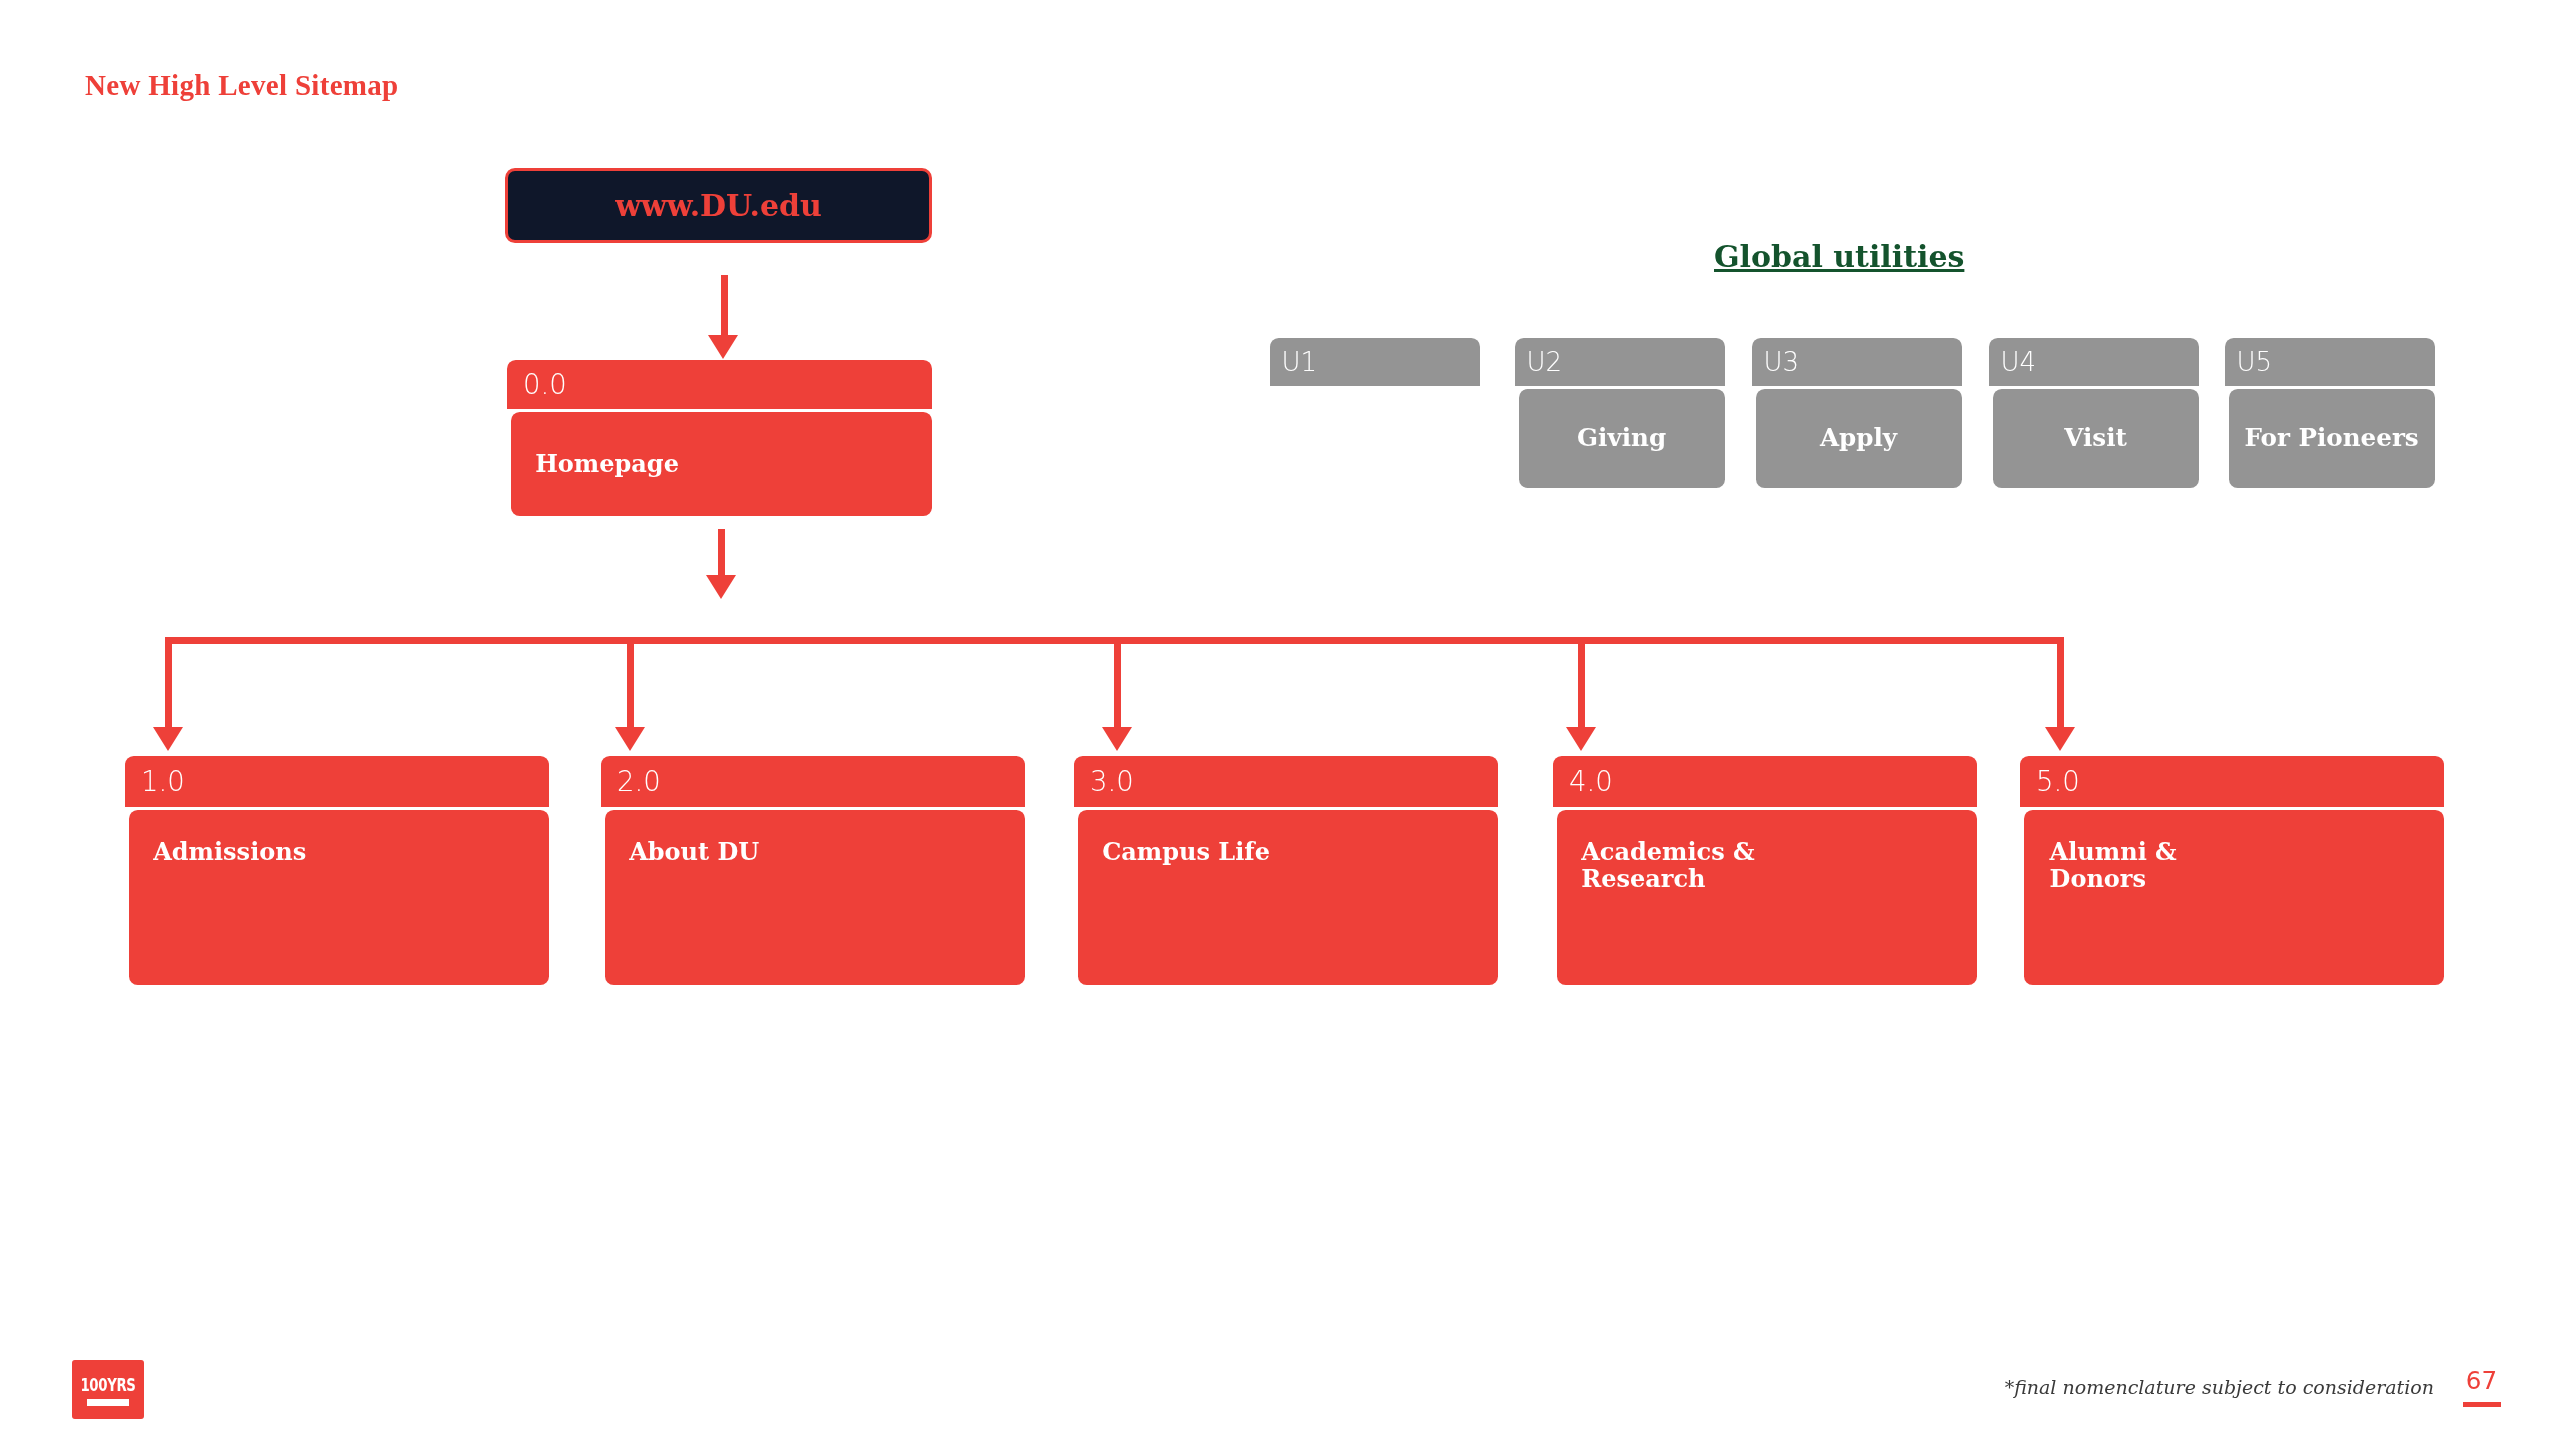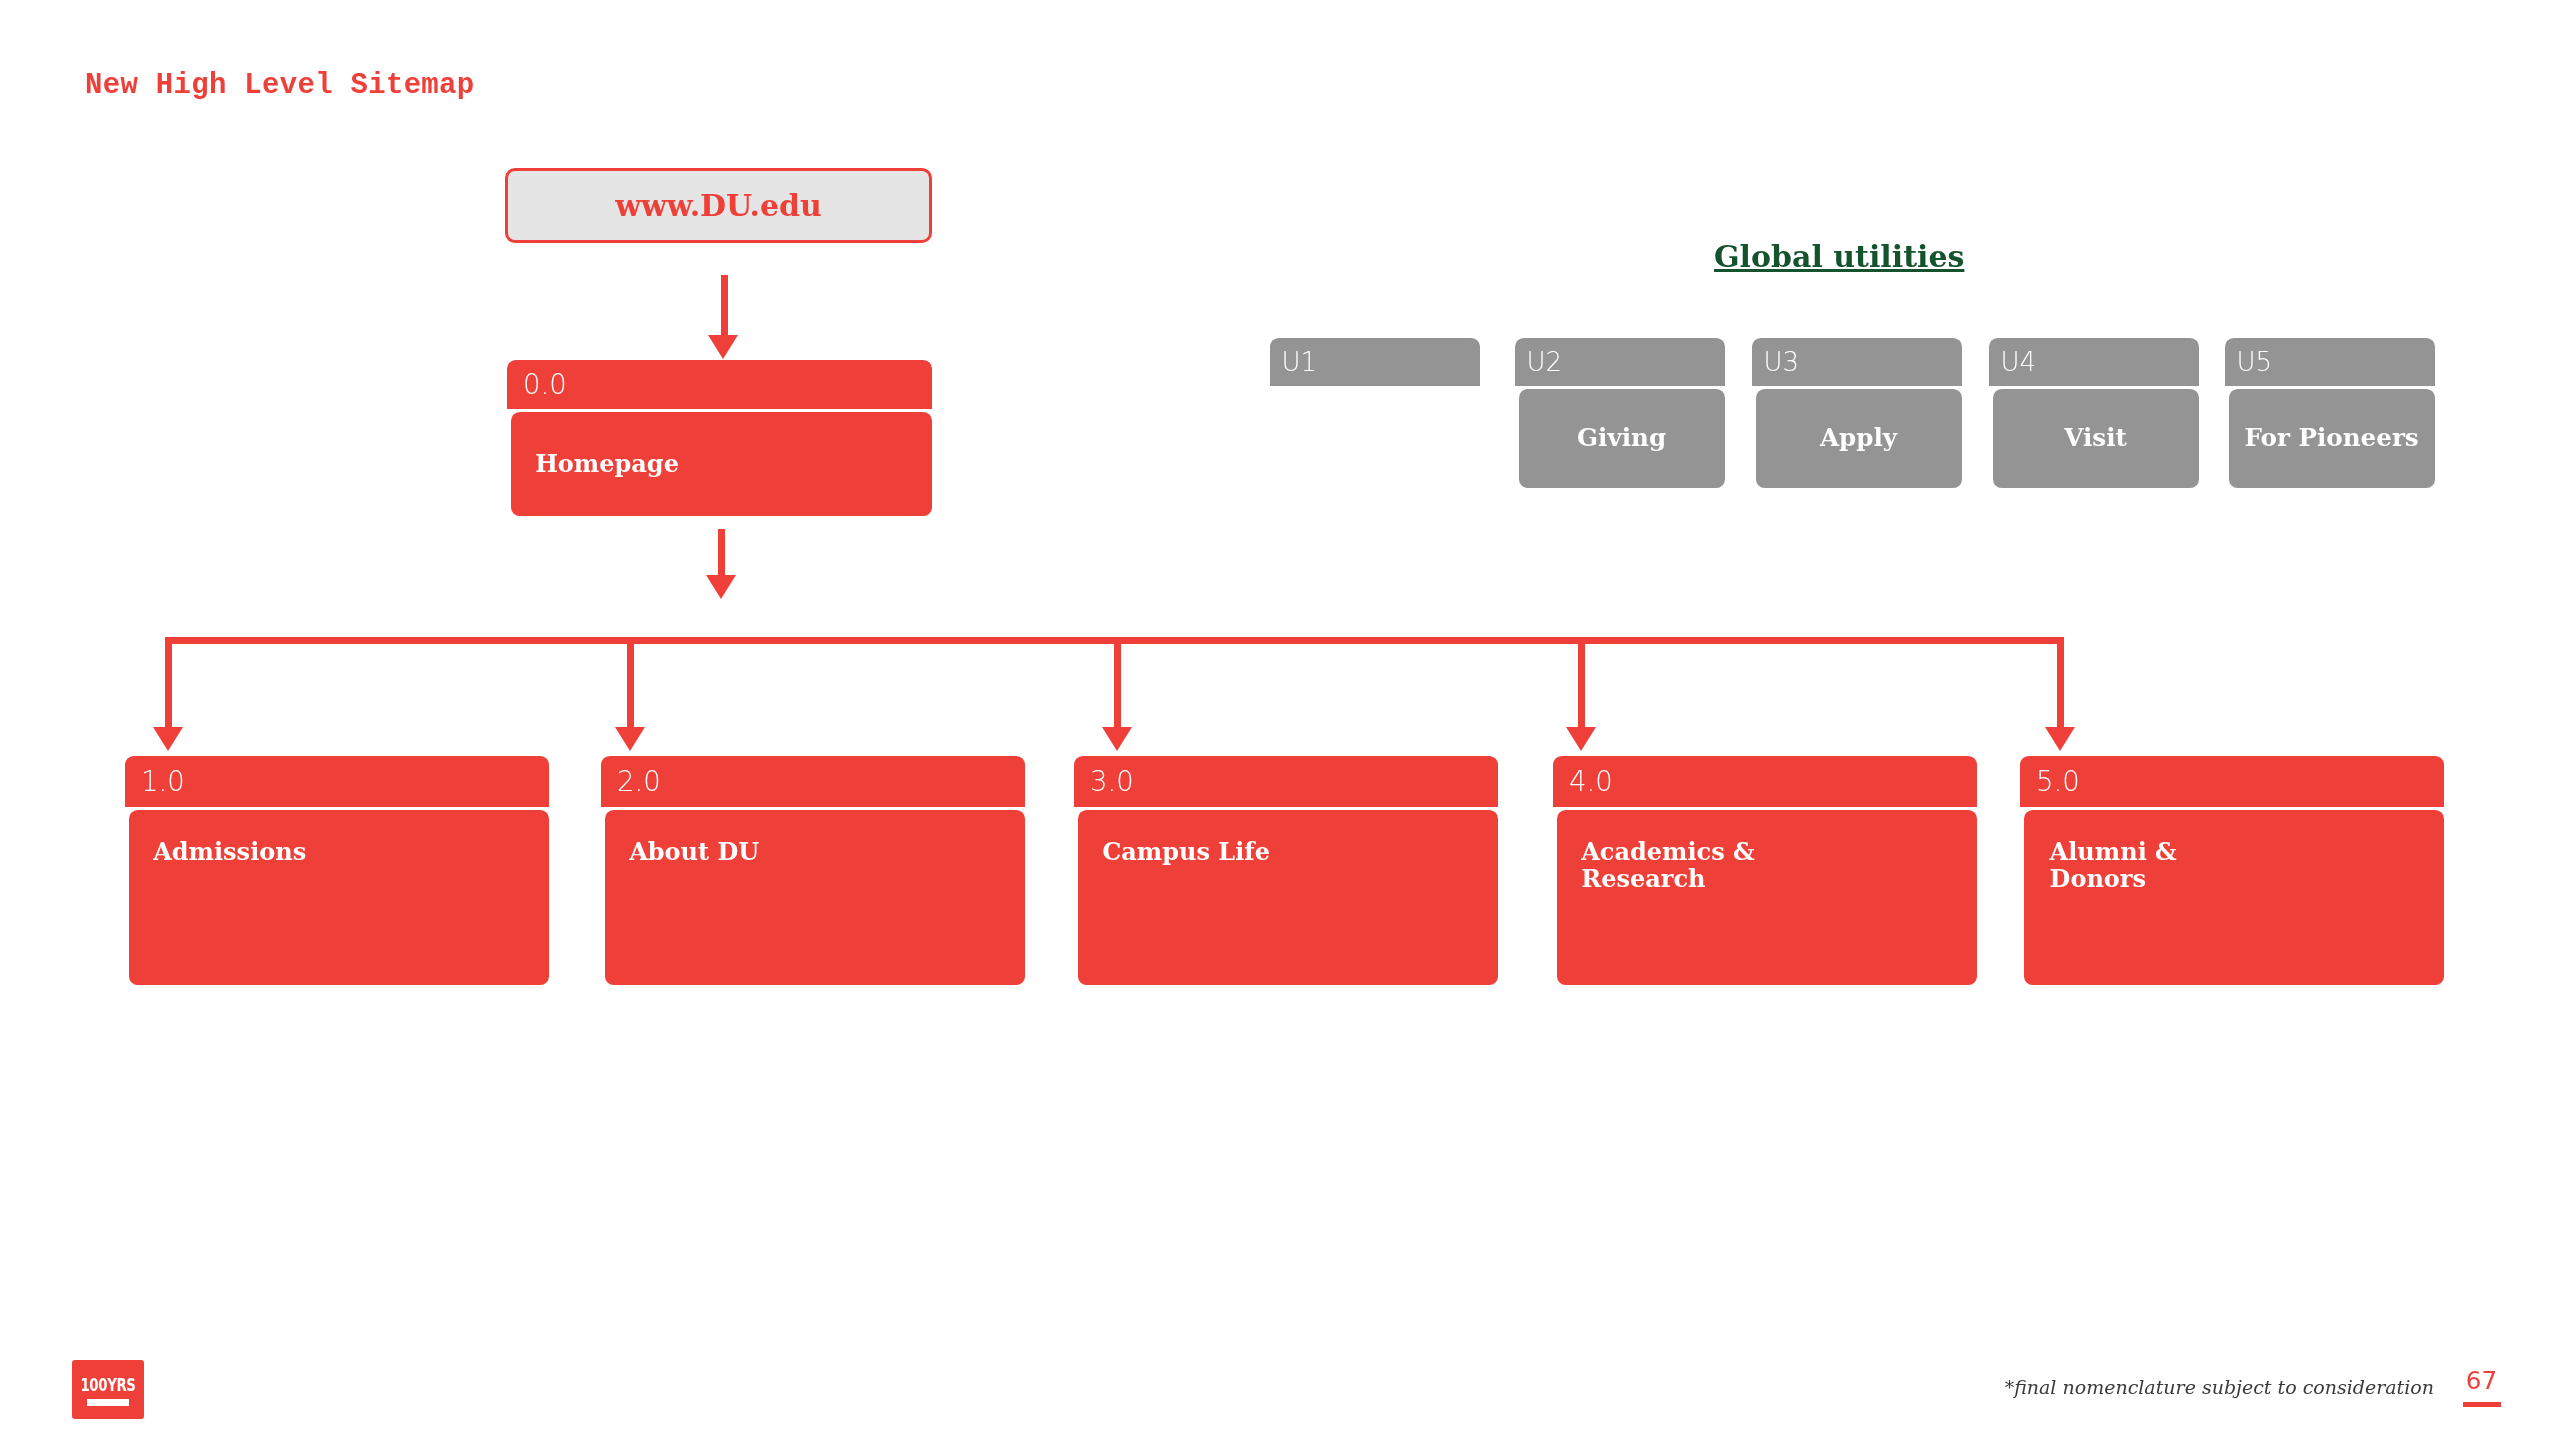--- a/index.html
+++ b/index.html
@@ -17,21 +17,21 @@
     height: 1449px;
     background: #ffffff;
     overflow: hidden;
   }
 
   
   #page-title {
     position: absolute;
     left: 85px;
     top: 69px;
-    font-family: Liberation Mono, monospace;
+    font-family: Liberation Serif, serif;
     font-weight: bold;
     font-size: 29px;
     letter-spacing: 0.3px;
     color: #EE4039;
     white-space: nowrap;
   }
 
   
   #utilities-heading {
     position: absolute;
@@ -48,21 +48,21 @@
   
   #root-box {
     position: absolute;
     left: 505px;
     top: 168px;
     width: 427px;
     height: 75px;
     box-sizing: border-box;
     border: 3.6px solid #EE4039;
     border-radius: 10px;
-    background: #e5e5e5;
+    background: #0f172a;
     display: flex;
     align-items: center;
     justify-content: center;
   }
   #root-box .root-label {
     font-family: "DejaVu Serif", serif;
     font-weight: bold;
     font-size: 30px;
     color: #EE4039;
     white-space: nowrap;

